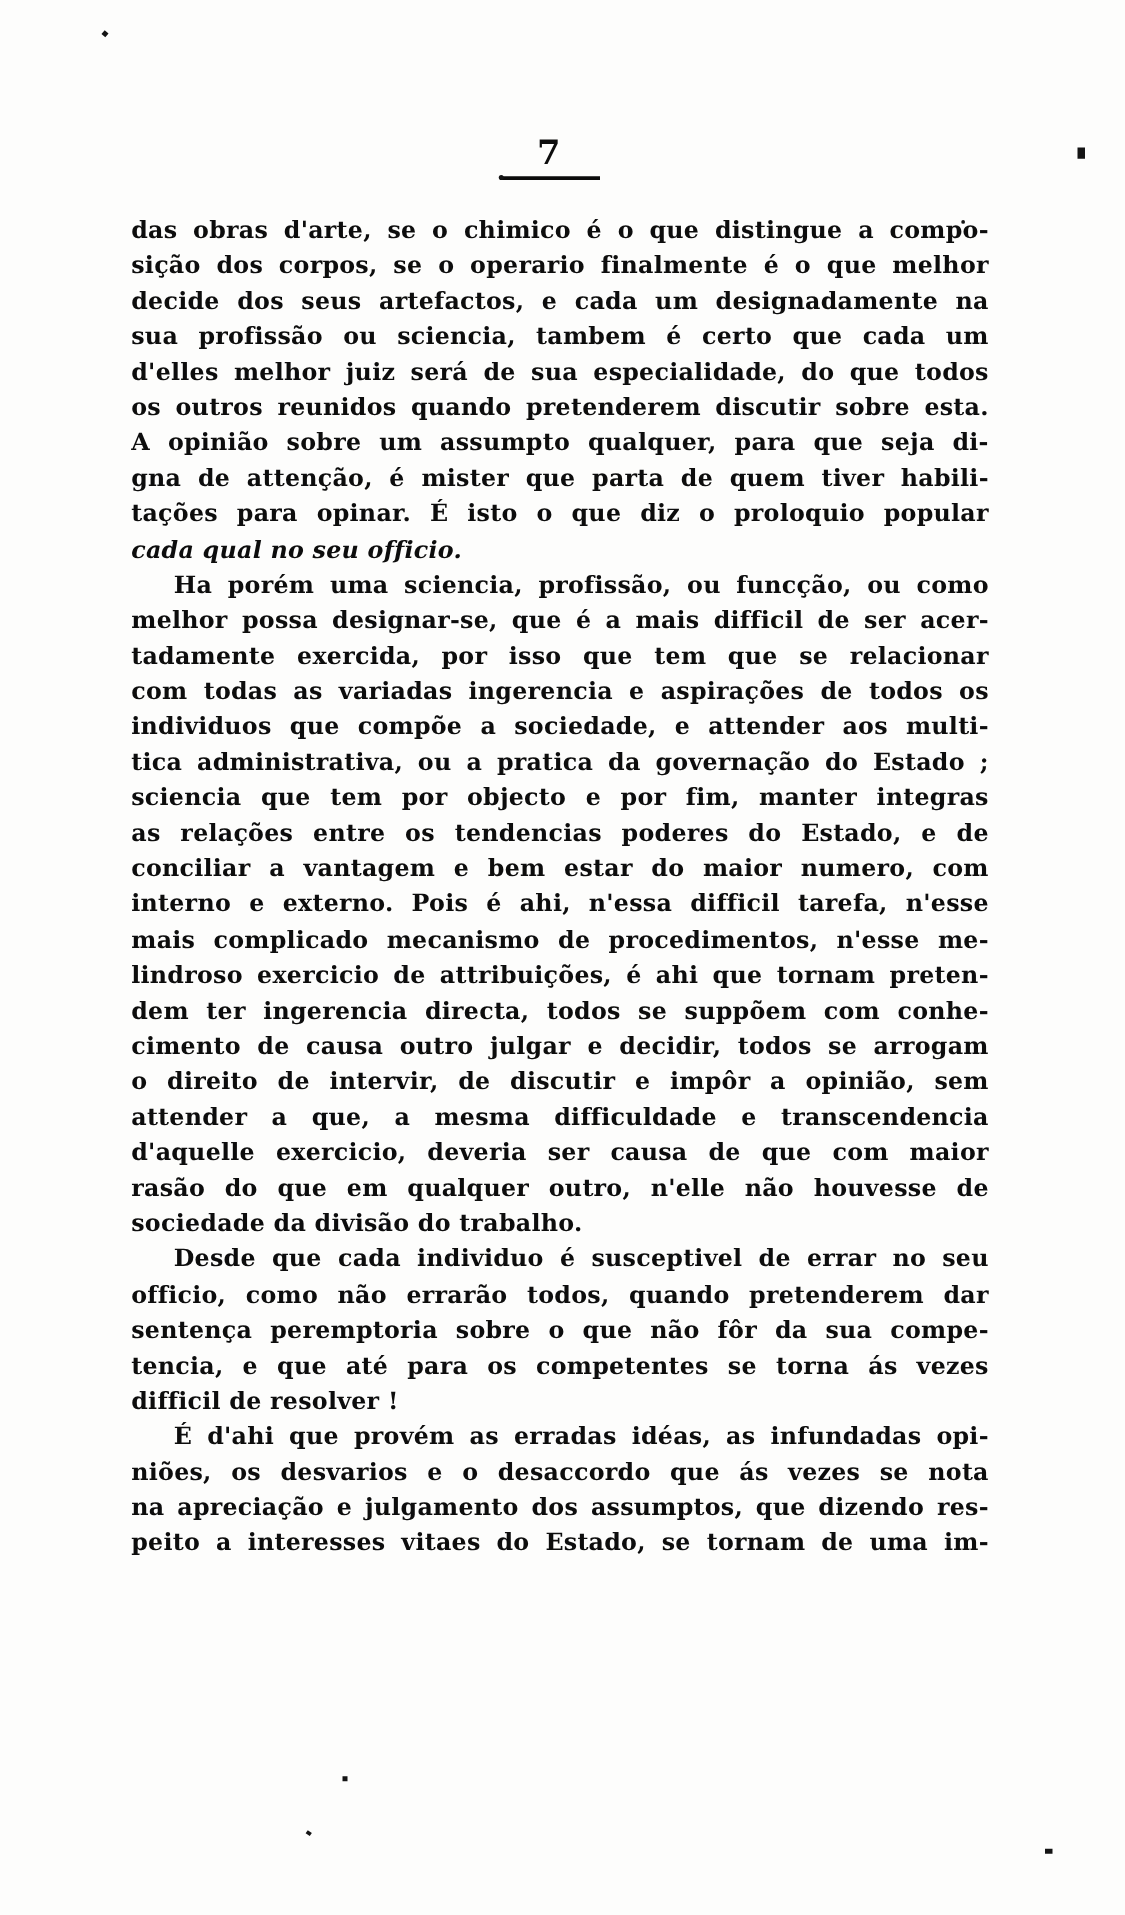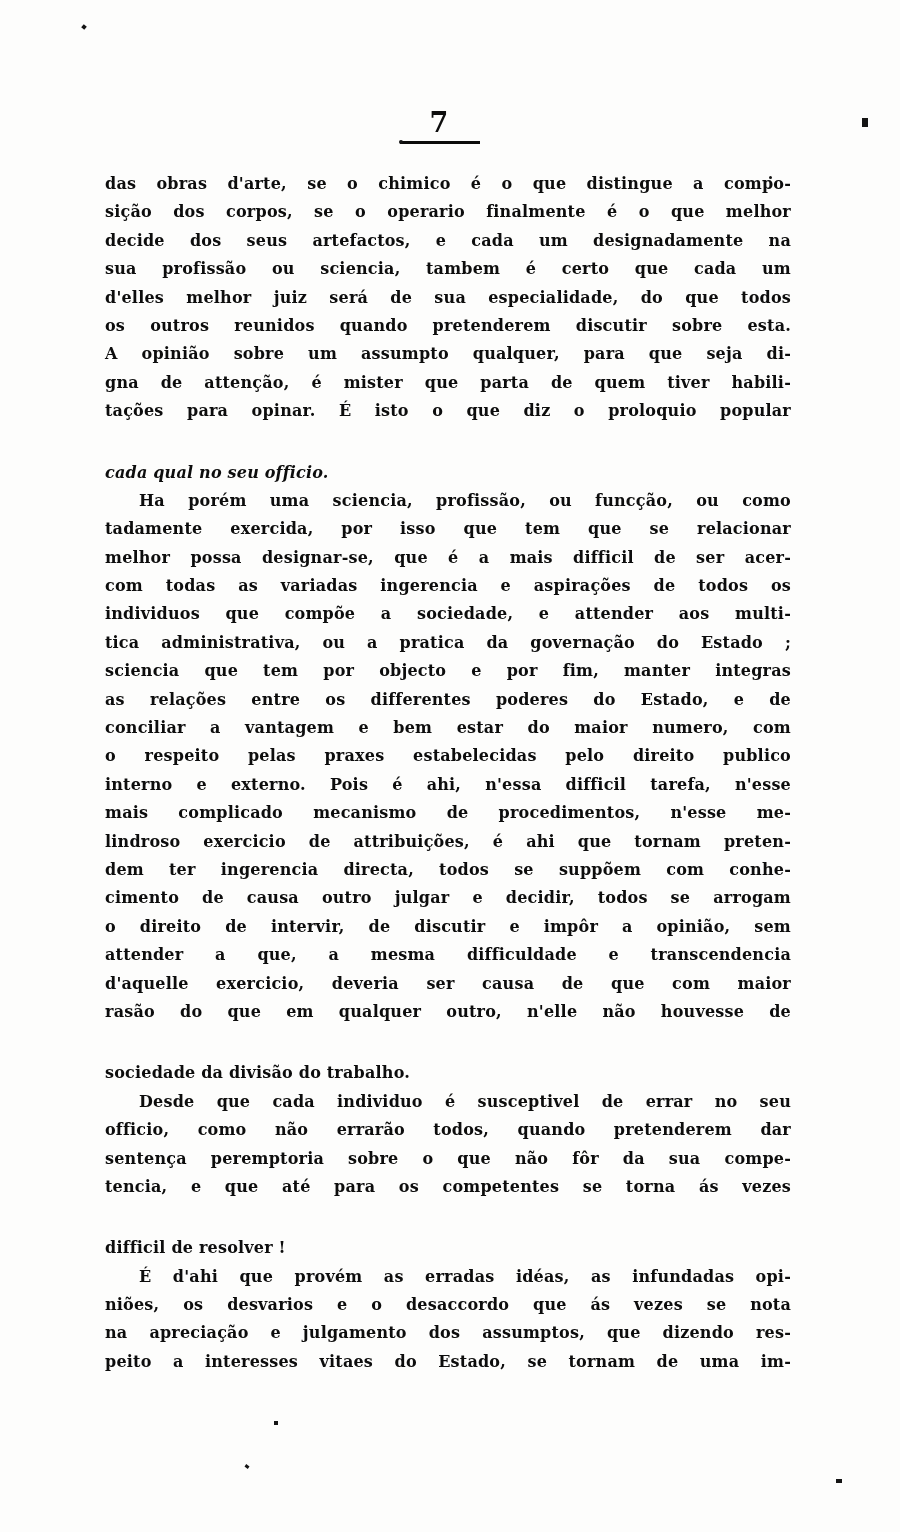--- a/index.html
+++ b/index.html
@@ -39,34 +39,33 @@
     height: 3px;
     background: #0b0b0b;
     margin: 3px auto 0 auto;
   }
   
   .textblock {
     position: absolute;
     left: 105px;
     top: 170px;
     width: 686px;
-    font-size: 16px;
+    font-size: 19px;
     font-weight: bold;
     letter-spacing: 0.2px;
   }
   .line {
     height: 28.4px;
     line-height: 28.4px;
     text-align: justify;
     text-align-last: justify;
     white-space: nowrap;
   }
   .line.last {
     text-align-last: left;
-    margin-top: 33px;
   }
   .line.indent {
     text-indent: 34px;
   }
   .line.italic {
     font-style: italic;
   }
   
   .speck {
     position: absolute;
@@ -99,29 +98,28 @@
     <div class="line">decide dos seus artefactos, e cada um designadamente na</div>
     <div class="line">sua profissão ou sciencia, tambem é certo que cada um</div>
     <div class="line">d'elles melhor juiz será de sua especialidade, do que todos</div>
     <div class="line">os outros reunidos quando pretenderem discutir sobre esta.</div>
     <div class="line">A opinião sobre um assumpto qualquer, para que seja di-</div>
     <div class="line">gna de attenção, é mister que parta de quem tiver habili-</div>
     <div class="line">tações para opinar. É isto o que diz o proloquio popular</div>
     <div class="line last italic">cada qual no seu officio.</div>
 
     <div class="line indent">Ha porém uma sciencia, profissão, ou funcção, ou como</div>
+    <div class="line">melhor possa designar-se, que é a mais difficil de ser acer-</div>
     <div class="line">tadamente exercida, por isso que tem que se relacionar</div>
-    <div class="line">melhor possa designar-se, que é a mais difficil de ser acer-</div>
     <div class="line">com todas as variadas ingerencia e aspirações de todos os</div>
     <div class="line">individuos que compõe a sociedade, e attender aos multi-</div>
     <div class="line">tica administrativa, ou a pratica da governação do Estado ;</div>
     <div class="line">sciencia que tem por objecto e por fim, manter integras</div>
-    <div class="line">as relações entre os differentes poderes do Estado, e de</div>
+    <div class="line">as relações entre os tendencias poderes do Estado, e de</div>
     <div class="line">conciliar a vantagem e bem estar do maior numero, com</div>
-    <div class="line">o respeito pelas praxes estabelecidas pelo direito publico</div>
     <div class="line">interno e externo. Pois é ahi, n'essa difficil tarefa, n'esse</div>
     <div class="line">mais complicado mecanismo de procedimentos, n'esse me-</div>
     <div class="line">lindroso exercicio de attribuições, é ahi que tornam preten-</div>
     <div class="line">dem ter ingerencia directa, todos se suppõem com conhe-</div>
     <div class="line">cimento de causa outro julgar e decidir, todos se arrogam</div>
     <div class="line">o direito de intervir, de discutir e impôr a opinião, sem</div>
     <div class="line">attender a que, a mesma difficuldade e transcendencia</div>
     <div class="line">d'aquelle exercicio, deveria ser causa de que com maior</div>
     <div class="line">rasão do que em qualquer outro, n'elle não houvesse de</div>
     <div class="line last">sociedade da divisão do trabalho.</div>

